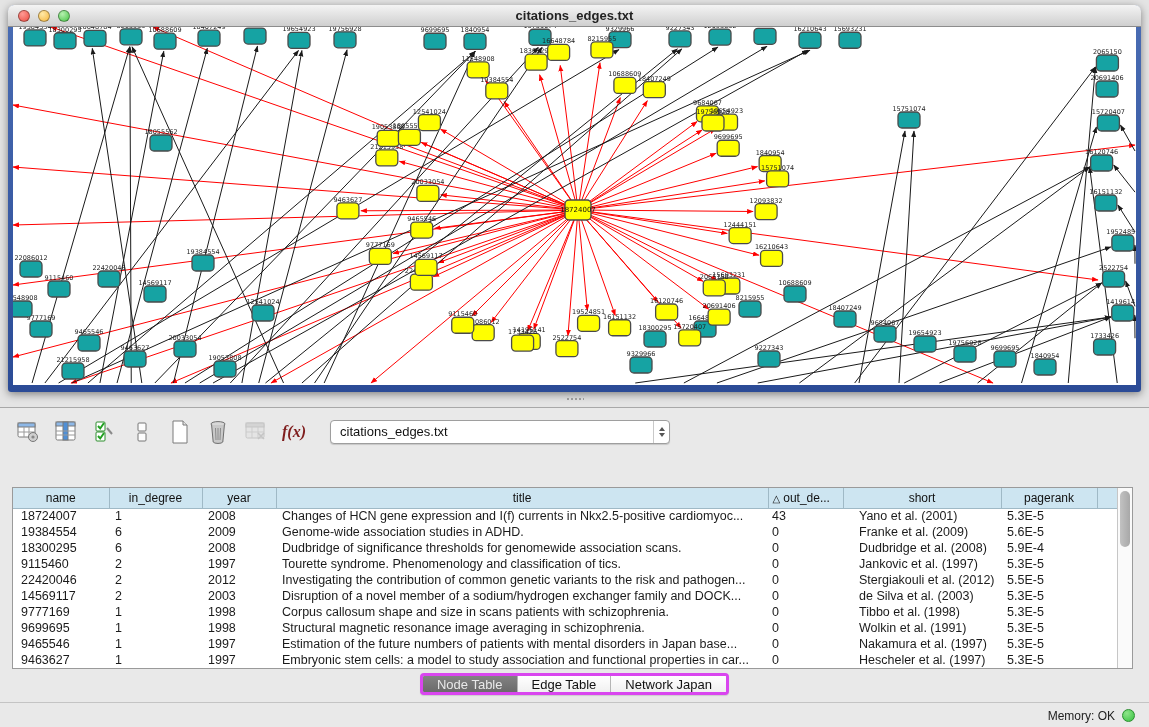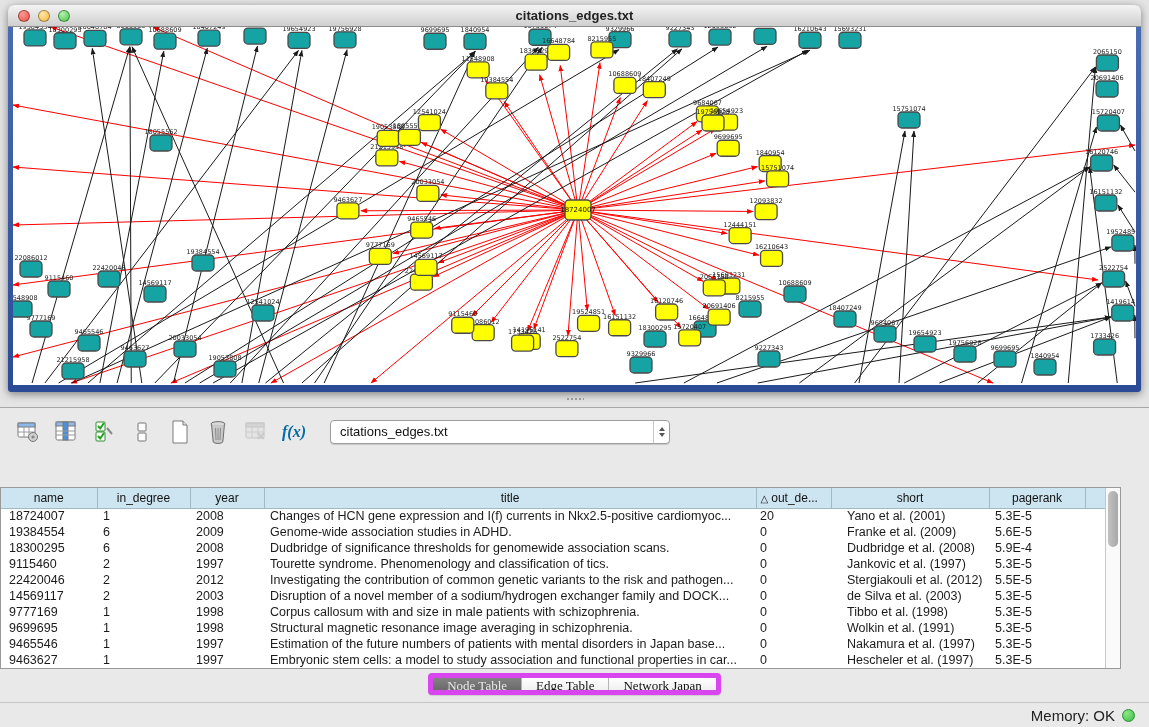--- a/index.html
+++ b/index.html
@@ -36,57 +36,57 @@
   .float-icon { width:16px; height:14px; position:relative; margin-right:14px; cursor:pointer; }
   .float-icon .back { position:absolute; left:0; top:0; width:9px; height:9px; border:1.5px solid #9a8a55; background:#e9e9e9; }
   .float-icon .front { position:absolute; right:0; bottom:0; width:9px; height:9px; border:1.5px solid #5a6f8a; background:#f4f4f4; }
   .close-x { font-size:15px; font-weight:bold; color:#1a1a1a; cursor:pointer; line-height:1; }
 
   
   .toolbar { height:47px; display:flex; align-items:center; padding-left:12px; }
   .tool-btn { width:32px; height:32px; border:none; background:transparent; display:flex;
     align-items:center; justify-content:center; margin-right:6px; cursor:pointer; }
   .tool-btn.disabled { opacity:.45; }
-  .fx { font-family:"Liberation Serif", serif; font-style:italic; font-weight:bold; font-size:16px; color:#0369a1; }
+  .fx { font-family:"Liberation Serif", serif; font-style:italic; font-weight:bold; font-size:16px; color:#7f1d1d; }
   .combo { margin-left:14px; width:340px; height:24px; background:#fff; border:1px solid #9e9e9e;
     border-radius:4px; box-shadow:0 1px 1px rgba(0,0,0,.15); display:flex; align-items:center; cursor:pointer; }
   .combo .val { flex:1; font-size:13px; color:#111; padding-left:9px; }
   .combo .stepper { width:16px; height:100%; border-left:1px solid #c9c9c9; display:flex;
     flex-direction:column; align-items:center; justify-content:center; gap:2px; }
   .combo .stepper i { width:0; height:0; border-left:3.5px solid transparent; border-right:3.5px solid transparent; }
   .combo .stepper .up { border-bottom:4px solid #555; }
   .combo .stepper .dn { border-top:4px solid #555; }
 
   
-  .tbl-wrap { position:absolute; left:0; top:79px; width:1121px; height:182px;
+  .tbl-wrap { position:absolute; left:12px; top:79px; width:1121px; height:182px;
     background:#fff; border:1px solid #9a9a9a; }
   table { border-collapse:collapse; table-layout:fixed; width:1104px; }
   th { height:20px; background:#cde5f1; border-right:1px solid #9fb9c6; border-bottom:1px solid #9fb9c6;
     font-size:12px; font-weight:normal; color:#111; text-align:center; overflow:hidden; white-space:nowrap; }
   th.sorted { text-align:left; padding-left:4px; }
   th .tri { font-size:10px; margin-right:3px; }
   td { height:16px; font-size:12.5px; color:#1b1b1b; white-space:nowrap; overflow:hidden;
     text-overflow:ellipsis; padding-left:6px; }
   td.c0 { padding-left:8px; } td.c5 { padding-left:16px; } td.c4 { padding-left:4px; }
   .vscroll { position:absolute; right:0; top:0; width:15px; height:100%; background:#fafafa; border-left:1px solid #c6c6c6; }
   .vscroll .thumb { position:absolute; left:2px; top:3px; width:10px; height:56px; background:linear-gradient(90deg,#c2c2c2,#a8a8a8); border-radius:5px; }
 
   
   .tabbar { position:absolute; left:0; top:265px; width:100%; display:flex; justify-content:center; }
-  .seg { display:flex; border:5px solid #d946ef; border-radius:4px; overflow:hidden; background:#fff;
-    box-shadow:0 1px 1px rgba(0,0,0,.12); height:22px;font-family:Liberation Serif, serif; }
+  .seg { display:flex; border:3px solid #d946ef; border-radius:4px; overflow:hidden; background:#fff;
+    box-shadow:0 1px 1px rgba(0,0,0,.12); height:22px; }
   .seg button { border:none; background:linear-gradient(#ffffff,#f0f0f0); font-size:13px; color:#111;
     padding:0 14px; cursor:pointer; border-right:1px solid #b5b5b5; font-family:inherit; }
   .seg button:last-child { border-right:none; }
   .seg button.sel { background:linear-gradient(#828282,#6a6a6a); color:#e9e9e9; }
 
   
   .statusbar { position:absolute; left:0; top:294px; width:100%; height:26px; border-top:1px solid #c4c4c4;
     display:flex; align-items:center; justify-content:flex-end; padding-right:14px; gap:7px; }
-  .mem-label { font-size:15px; color:#222; }
+  .mem-label { font-size:12px; color:#222; }
   .mem-dot { width:13px; height:13px; border-radius:50%; border:1px solid #2a8f2f;
     background:radial-gradient(circle at 35% 30%, #8fe58a, #35c13f); cursor:pointer; }
 </style>
 </head>
 <body>
 
 <div class="net-window">
   <div class="titlebar">
     <div class="lights">
       <span class="light red"></span>
@@ -682,21 +682,21 @@
             <th>pagerank</th>
             <th></th>
           </tr>
         </thead>
       <tbody id="tbl-body">
           <tr>
             <td class="c0">18724007</td>
             <td class="c1">1</td>
             <td class="c2">2008</td>
             <td class="c3">Changes of HCN gene expression and I(f) currents in Nkx2.5-positive cardiomyoc...</td>
-            <td class="c4">20</td>
+            <td class="c4">43</td>
             <td class="c5">Yano et al. (2001)</td>
             <td class="c6">5.3E-5</td>
             <td></td>
           </tr>
           <tr>
             <td class="c0">19384554</td>
             <td class="c1">6</td>
             <td class="c2">2009</td>
             <td class="c3">Genome-wide association studies in ADHD.</td>
             <td class="c4">0</td>
@@ -741,21 +741,21 @@
             <td class="c3">Disruption of a novel member of a sodium/hydrogen exchanger family and DOCK...</td>
             <td class="c4">0</td>
             <td class="c5">de Silva et al. (2003)</td>
             <td class="c6">5.3E-5</td>
             <td></td>
           </tr>
           <tr>
             <td class="c0">9777169</td>
             <td class="c1">1</td>
             <td class="c2">1998</td>
-            <td class="c3">Corpus callosum with and size in male patients with schizophrenia.</td>
+            <td class="c3">Corpus callosum shape and size in scans patients with schizophrenia.</td>
             <td class="c4">0</td>
             <td class="c5">Tibbo et al. (1998)</td>
             <td class="c6">5.3E-5</td>
             <td></td>
           </tr>
           <tr>
             <td class="c0">9699695</td>
             <td class="c1">1</td>
             <td class="c2">1998</td>
             <td class="c3">Structural magnetic resonance image averaging in schizophrenia.</td>

